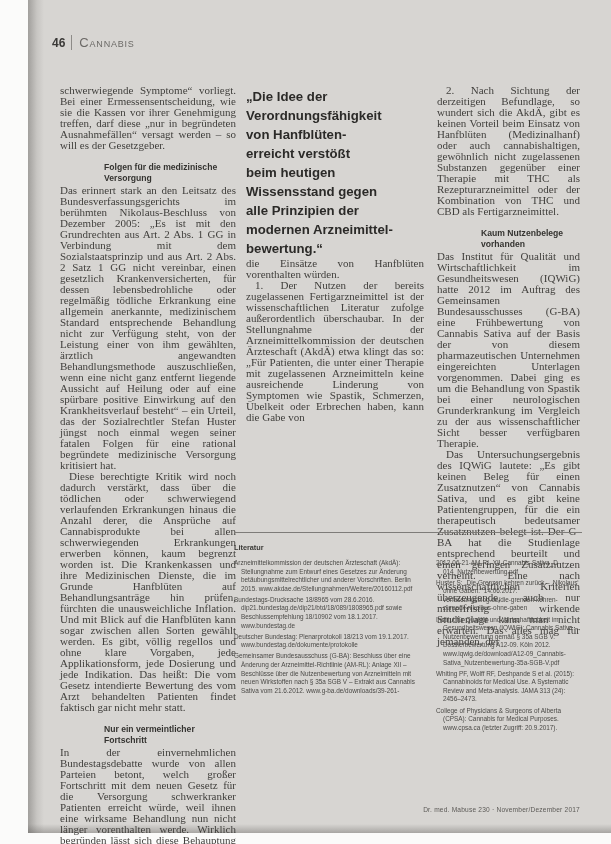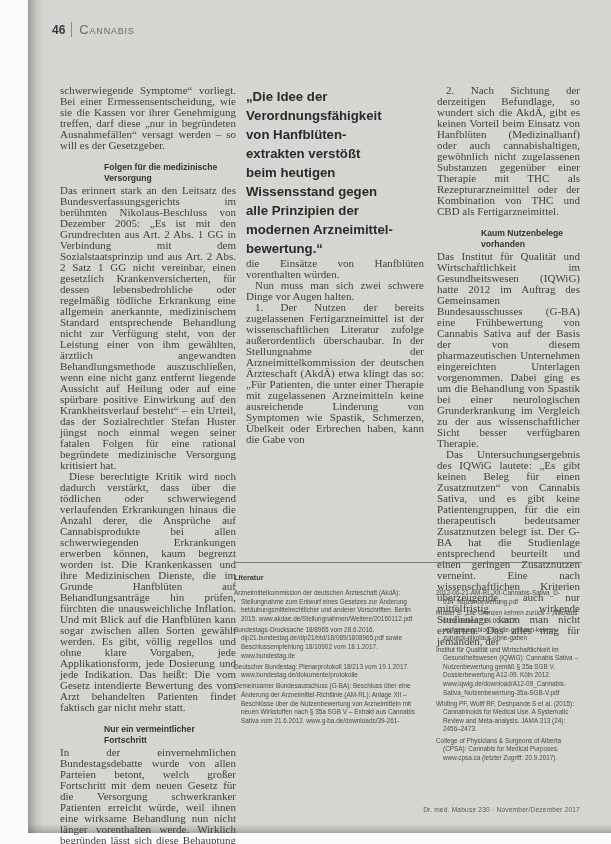--- a/index.html
+++ b/index.html
@@ -6,41 +6,41 @@
   #canvas{position:relative;width:611px;height:844px;background:#fbfbfa;overflow:hidden;
           font-family:"Liberation Serif", serif;}
   
   .page{position:absolute;left:28px;top:0;width:583px;height:833px;background:#d7d5d2;}
   .page::before{content:"";position:absolute;left:0;top:0;bottom:0;width:16px;
         background:linear-gradient(to right, rgba(60,58,55,.35), rgba(60,58,55,.10) 55%, rgba(0,0,0,0));}
   .page::after{content:"";position:absolute;left:0;right:0;bottom:0;height:9px;
         background:linear-gradient(to top, rgba(60,58,55,.30), rgba(0,0,0,0));}
 
   
-  .page-header{position:absolute;left:24px;top:22px;display:flex;align-items:center;}
+  .page-header{position:absolute;left:24px;top:35px;display:flex;align-items:center;}
   .page-num{font-family:"Liberation Sans",sans-serif;font-weight:bold;font-size:12px;color:#3a3937;}
   .header-divider{display:inline-block;width:1px;height:15px;background:#8d8b88;margin:0 7px 0 6px;}
   .section-label{font-family:Liberation Sans, sans-serif;font-size:13px;color:#6b6966;
         letter-spacing:.8px;font-variant:small-caps;}
 
   
   .col{position:absolute;top:85px;}
   .col1{left:32px;width:176px;}
   .col2{left:218px;width:178px;}
   .col3{left:409px;width:143px;}
   p.body{margin:0;font-size:11px;line-height:11px;color:#403f3c;text-align:justify;}
   p.indent{text-indent:9px;}
   h3.sub{margin:11px 0 2px;font-family:"Liberation Sans",sans-serif;font-weight:bold;
         font-size:8.6px;line-height:10.5px;color:#343330;padding-left:44px;}
   .pullquote{font-family:"Liberation Sans",sans-serif;font-weight:bold;font-size:13.2px;
         line-height:19px;color:#2b2a28;white-space:pre-line;margin:2px 0 0;}
   .gap-after-quote{margin-top:72px;}
 
   
-  .literature{position:absolute;left:206px;top:562px;width:348px;border-top:1px solid #7e7c79;padding-top:3px;}
+  .literature{position:absolute;left:206px;top:532px;width:348px;border-top:1px solid #7e7c79;padding-top:3px;}
   .lit-heading{font-family:"Liberation Sans",sans-serif;font-weight:bold;font-size:7.3px;color:#3a3936;}
   .lit-cols{display:flex;gap:16px;margin-top:5px;}
   .lit-col-l{width:186px;}
   .lit-col-r{width:146px;}
   p.ref{margin:0 0 2.5px;font-family:"Liberation Sans",sans-serif;font-size:6.4px;line-height:8.6px;
         color:#4a4946;text-align:left;padding-left:7px;text-indent:-7px;word-break:break-word;}
 
   
   .page-footer{position:absolute;right:31px;top:806px;font-family:"Liberation Sans",sans-serif;
         font-size:6.6px;color:#5c5a57;letter-spacing:.2px;}
@@ -63,28 +63,27 @@
       <p class="body">Das erinnert stark an den Leitsatz des Bundesverfassungsgerichts im berühmten Nikolaus-Beschluss von Dezember 2005: „Es ist mit den Grundrechten aus Art. 2 Abs. 1 GG in Verbindung mit dem Sozialstaatsprinzip und aus Art. 2 Abs. 2 Satz 1 GG nicht vereinbar, einen gesetzlich Krankenversicherten, für dessen lebensbedrohliche oder regelmäßig tödliche Erkrankung eine allgemein anerkannte, medizinischem Standard entsprechende Behandlung nicht zur Verfügung steht, von der Leistung einer von ihm gewählten, ärztlich angewandten Behandlungsmethode auszuschließen, wenn eine nicht ganz entfernt liegende Aussicht auf Heilung oder auf eine spürbare positive Einwirkung auf den Krankheitsverlauf besteht“ – ein Urteil, das der Sozialrechtler Stefan Huster jüngst noch einmal wegen seiner fatalen Folgen für eine rational begründete medizinische Versorgung kritisiert hat.</p>
       <p class="body indent">Diese berechtigte Kritik wird noch dadurch verstärkt, dass über die tödlichen oder schwerwiegend verlaufenden Erkrankungen hinaus die Anzahl derer, die Ansprüche auf Cannabisprodukte bei allen schwerwiegenden Erkrankungen erwerben können, kaum begrenzt worden ist. Die Krankenkassen und ihre Medizinischen Dienste, die im Grunde Hanfblüten auf Behandlungsanträge hin prüfen, fürchten die unausweichliche Inflation. Und mit Blick auf die Hanfblüten kann sogar zwischen allen Sorten gewählt werden. Es gibt, völlig regellos und ohne klare Vorgaben, jede Applikationsform, jede Dosierung und jede Indikation. Das heißt: Die vom Gesetz intendierte Bewertung des vom Arzt behandelten Patienten findet faktisch gar nicht mehr statt.</p>
       <h3 class="sub">Nur ein vermeintlicher Fortschritt</h3>
       <p class="body">In der einvernehmlichen Bundestagsdebatte wurde von allen Parteien betont, welch großer Fortschritt mit dem neuen Gesetz für die Versorgung schwerkranker Patienten erreicht würde, weil ihnen eine wirksame Behandlung nun nicht länger vorenthalten werde. Wirklich begründen lässt sich diese Behauptung nicht: Weder ist damit allen, noch ist überhaupt jemandem nachweislich und dauerhaft geholfen worden.</p>
     </div>
 
     <div class="col col2">
       <div class="pullquote">„Die Idee der
 Verordnungsfähigkeit
 von Hanfblüten-
-extrakten verstößt
+erreicht verstößt
 beim heutigen
 Wissensstand gegen
 alle Prinzipien der
 modernen Arzneimittel-
 bewertung.“</div>
       <p class="body gap-after-quote">die Einsätze von Hanfblüten vorenthalten würden.</p>
-      <p class="body indent">Nun muss man sich zwei schwere Dinge vor Augen halten.</p>
       <p class="body indent">1. Der Nutzen der bereits zugelassenen Fertigarzneimittel ist der wissenschaftlichen Literatur zufolge außerordentlich überschaubar. In der Stellungnahme der Arzneimittelkommission der deutschen Ärzteschaft (AkdÄ) etwa klingt das so: „Für Patienten, die unter einer Therapie mit zugelassenen Arzneimitteln keine ausreichende Linderung von Symptomen wie Spastik, Schmerzen, Übelkeit oder Erbrechen haben, kann die Gabe von</p>
     </div>
 
     <div class="col col3">
       <p class="body indent">2. Nach Sichtung der derzeitigen Befundlage, so wundert sich die AkdÄ, gibt es keinen Vorteil beim Einsatz von Hanfblüten (Medizinalhanf) oder auch cannabishaltigen, gewöhnlich nicht zugelassenen Substanzen gegenüber einer Therapie mit THC als Rezepturarzneimittel oder der Kombination von THC und CBD als Fertigarzneimittel.</p>
       <h3 class="sub">Kaum Nutzenbelege vorhanden</h3>
       <p class="body">Das Institut für Qualität und Wirtschaftlichkeit im Gesundheitswesen (IQWiG) hatte 2012 im Auftrag des Gemeinsamen Bundesausschusses (G-BA) eine Frühbewertung von Cannabis Sativa auf der Basis der von diesem pharmazeutischen Unternehmen eingereichten Unterlagen vorgenommen. Dabei ging es um die Behandlung von Spastik bei einer neurologischen Grunderkrankung im Vergleich zu der aus wissenschaftlicher Sicht besser verfügbaren Therapie.</p>
       <p class="body indent">Das Untersuchungsergebnis des IQWiG lautete: „Es gibt keinen Beleg für einen Zusatznutzen“ von Cannabis Sativa, und es gibt keine Patientengruppen, für die ein therapeutisch bedeutsamer Zusatznutzen belegt ist. Der G-BA hat die Studienlage entsprechend beurteilt und einen geringen Zusatznutzen verneint. Eine nach wissenschaftlichen Kriterien überzeugende, auch nur mittelfristig wirkende Studienlage kann man nicht erwarten. Das alles mag für jemanden, der</p>
     </div>
 

